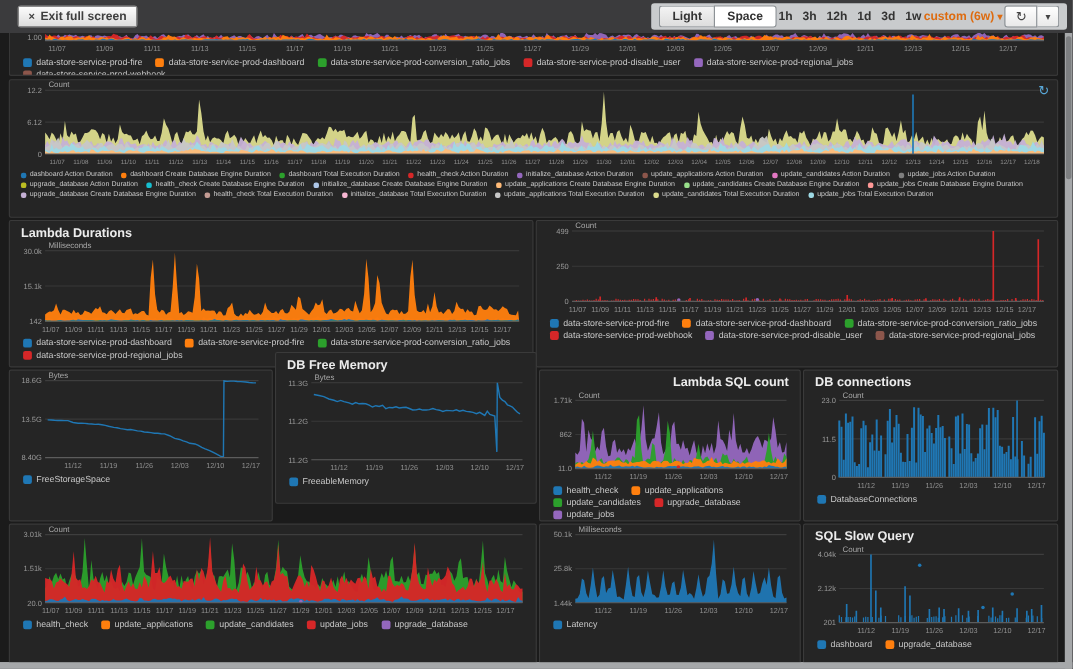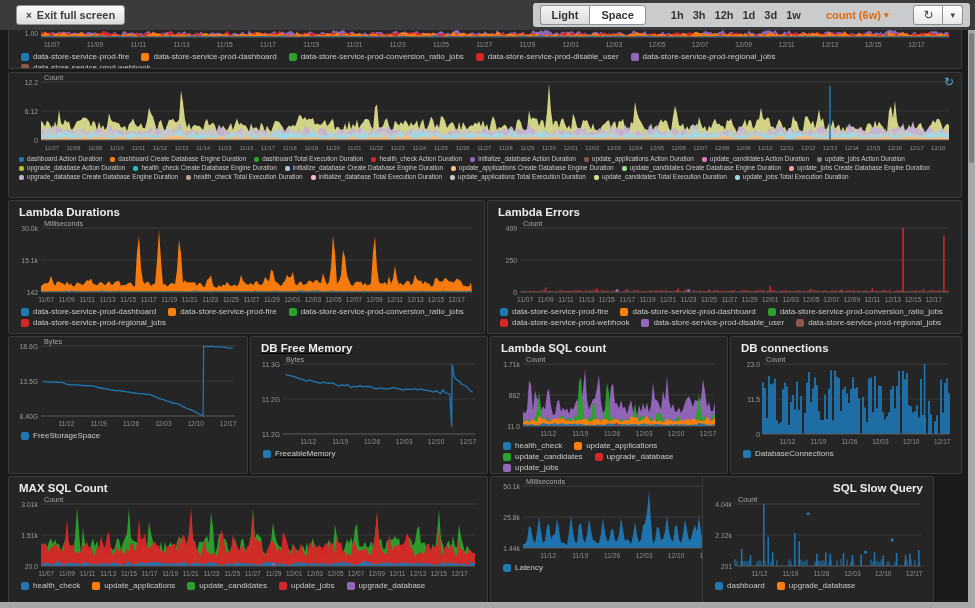--- a/index.html
+++ b/index.html
@@ -9,21 +9,21 @@
     -webkit-font-smoothing:antialiased;
   }
   
   .header{position:absolute;top:0;left:0;width:975px;height:30px;background:#3b3b3d;
           display:flex;align-items:center;z-index:5}
   .h-title{color:#ffffff;font-size:17px;padding-left:10px;white-space:nowrap}
   .exit-btn{margin-left:16px;display:flex;align-items:center;gap:5px;cursor:pointer;
     background:linear-gradient(#fdfdfd,#dcdcdc);border:1px solid #919191;border-radius:3px;
     font-size:11px;font-weight:bold;color:#3f3f3f;padding:3px 9px;font-family:"Liberation Sans",sans-serif}
   .exit-ico{font-size:10px;font-weight:bold;color:#3f3f3f}
-  .h-right{margin-left:auto;margin-right:5px;height:24px;display:flex;align-items:center;gap:25px;
+  .h-right{margin-left:auto;margin-right:5px;height:24px;display:flex;align-items:center;gap:2px;
     background:#c9cbcd;border-radius:3px;padding:0 7px}
   .seg{display:flex}
   .tbtn{border:1px solid #8d9296;font-size:11px;font-weight:bold;color:#333;padding:3px 11px;cursor:pointer;
     background:linear-gradient(#f4f4f4,#dddddd);font-family:"Liberation Sans",sans-serif}
   .tbtn.light{border-radius:3px 0 0 3px;border-right:none}
   .tbtn.dark{border-radius:0 3px 3px 0;background:#ffffff}
   .ranges{display:flex;gap:9px;font-size:11px;font-weight:bold;color:#333}
   .ranges span{cursor:pointer}
   .custom{background:none;border:none;font-size:11px;font-weight:bold;color:#dd6b10;cursor:pointer;
     display:flex;align-items:center;gap:3px;font-family:"Liberation Sans",sans-serif;padding:0}
@@ -69,21 +69,21 @@
     </div>
     <div class="ranges" id="ranges">
         <span>1h</span>
         <span>3h</span>
         <span>12h</span>
         <span>1d</span>
         <span>3d</span>
         <span>1w</span>
       </div>
     <button class="custom">
-      <span>count (6w)</span>
+      <span>custom (6w)</span>
       <span class="caret">▾</span>
     </button>
     <div class="refresh-group">
       <button class="rbtn first"><span>↻</span></button>
       <button class="rbtn caret-btn"><span>▾</span></button>
     </div>
   </div>
 </div>
 
 <div class="dash" id="dash">
@@ -335,21 +335,20 @@
           <span class="sw" style="background: rgb(44, 160, 44);"></span>
           <span>data-store-service-prod-conversion_ratio_jobs</span>
         </span>
         <span class="li">
           <span class="sw" style="background: rgb(214, 39, 40);"></span>
           <span>data-store-service-prod-regional_jobs</span>
         </span>
       </div>
     </div>
     <div class="panel" style="left: 487px; top: 170px; width: 473px; height: 132px;">
-      <div class="panel-title">Lambda Errors</div>
       <svg width="467" height="86">
         <line x1="30" x2="459" y1="9" y2="9" stroke="#3e3e3e" stroke-width="1"></line>
         <line x1="30" x2="459" y1="41" y2="41" stroke="#383838" stroke-width="1"></line>
         <line x1="32" x2="32" y1="73" y2="72.3" stroke="#d62728" stroke-width="1.1"></line>
         <line x1="34" x2="34" y1="73" y2="71.8" stroke="#d62728" stroke-width="1.1"></line>
         <line x1="36" x2="36" y1="73" y2="72.1" stroke="#d62728" stroke-width="1.1"></line>
         <line x1="38" x2="38" y1="73" y2="72.2" stroke="#d62728" stroke-width="1.1"></line>
         <line x1="40" x2="40" y1="73" y2="71.4" stroke="#d62728" stroke-width="1.1"></line>
         <line x1="42" x2="42" y1="73" y2="71.9" stroke="#d62728" stroke-width="1.1"></line>
         <line x1="44" x2="44" y1="73" y2="71.2" stroke="#d62728" stroke-width="1.1"></line>
@@ -610,21 +609,21 @@
         <text x="184.7" y="88.5" text-anchor="middle" font-size="6.6" fill="#8f8f8f">12/10</text>
         <text x="217.1" y="88.5" text-anchor="middle" font-size="6.6" fill="#8f8f8f">12/17</text>
       </svg>
       <div class="legend">
         <span class="li">
           <span class="sw" style="background: rgb(31, 119, 180);"></span>
           <span>FreeStorageSpace</span>
         </span>
       </div>
     </div>
-    <div class="panel" style="left: 250px; top: 306px; width: 236px; height: 136px; text-decoration: underline;">
+    <div class="panel" style="left: 250px; top: 290px; width: 236px; height: 136px;">
       <div class="panel-title">DB Free Memory</div>
       <svg width="230" height="92">
         <line x1="30" x2="222" y1="9" y2="9" stroke="#3e3e3e" stroke-width="1"></line>
         <line x1="30" x2="222" y1="44" y2="44" stroke="#383838" stroke-width="1"></line>
         <path d="M32.3,19.6L36.9,20.6L41.4,21.6L46.0,23.7L50.6,24.9L53.6,26.1L56.7,25.0L59.7,26.1L64.3,27.3L67.3,28.4L70.4,26.9L73.4,28.1L76.5,27.9L79.5,28.1L82.6,29.3L85.6,31.0L88.7,29.8L91.7,30.5L94.8,29.4L97.8,32.5L100.9,31.4L103.9,31.6L107.0,30.8L110.0,31.9L113.1,31.5L116.1,31.3L119.1,32.4L122.2,33.7L125.2,33.6L128.3,32.9L131.3,33.8L134.4,33.8L137.4,33.4L140.5,32.4L143.5,33.4L146.6,33.9L149.6,35.0L152.7,34.1L155.7,34.3L158.8,34.5L161.8,33.6L164.8,34.8L167.9,34.0L170.9,35.0L174.0,35.3L177.0,35.9L180.1,37.1L183.1,35.8L187.7,38.7L190.0,34.8L192.3,37.7L196.8,39.2L198.7,71.8L199.1,9.0L201.4,22.3L203.7,24.7L206.0,26.1L208.3,29.0L210.6,30.0L212.8,31.0L215.1,33.4L217.4,35.8L219.7,37.2" fill="none" stroke="#1f77b4" stroke-width="1.3"></path>
         <line x1="30" x2="222" y1="79" y2="79" stroke="#5c5c5c" stroke-width="1"></line>
         <text x="27" y="11.5" text-anchor="end" font-size="6.8" fill="#9a9a9a">11.3G</text>
         <text x="27" y="46.5" text-anchor="end" font-size="6.8" fill="#9a9a9a">11.2G</text>
         <text x="27" y="81.5" text-anchor="end" font-size="6.8" fill="#9a9a9a">11.2G</text>
         <text x="33" y="6.5" font-size="7.2" fill="#a8a8a8">Bytes</text>
@@ -635,21 +634,21 @@
         <text x="183.1" y="88.5" text-anchor="middle" font-size="6.6" fill="#8f8f8f">12/10</text>
         <text x="215.1" y="88.5" text-anchor="middle" font-size="6.6" fill="#8f8f8f">12/17</text>
       </svg>
       <div class="legend">
         <span class="li">
           <span class="sw" style="background: rgb(31, 119, 180);"></span>
           <span>FreeableMemory</span>
         </span>
       </div>
     </div>
-    <div class="panel" style="left: 490px; top: 306px; width: 236px; height: 136px;">
+    <div class="panel" style="left: 490px; top: 306px; width: 236px; height: 136px; text-align: right;">
       <div class="panel-title">Lambda SQL count</div>
       <svg width="230" height="84">
         <line x1="30" x2="222" y1="9" y2="9" stroke="#3e3e3e" stroke-width="1"></line>
         <line x1="30" x2="222" y1="40" y2="40" stroke="#383838" stroke-width="1"></line>
         <path d="M30,71L30,56.3L32,58.5L34,54.7L36,25.7L38,29.3L40,55.7L42,35.6L44,43.4L46,45.9L48,55.4L50,50.9L52,54.6L54,37.5L56,33.8L58,51.1L60,59.7L62,59.2L64,46.8L66,44.5L68,56.7L70,52.5L72,56.1L74,53.3L76,58.9L78,52.4L80,54.7L82,49.4L84,43.7L86,51.8L88,48.8L90,35.7L92,13.3L94,44.3L96,54.8L98,49.2L100,43.9L102,43.4L104,32.6L106,19.7L108,47.5L110,57.9L112,54.4L114,51.0L116,51.4L118,32.2L120,28.2L122,48.6L124,48.3L126,53.9L128,45.1L130,52.9L132,52.1L134,59.0L136,51.3L138,45.1L140,55.6L142,61.1L144,62.1L146,50.0L148,57.0L150,47.9L152,55.1L154,47.6L156,57.4L158,50.7L160,27.2L162,44.1L164,45.2L166,49.1L168,55.0L170,35.7L172,45.5L174,20.4L176,45.7L178,54.0L180,48.5L182,56.4L184,56.4L186,52.3L188,57.9L190,53.9L192,47.6L194,43.3L196,41.3L198,46.0L200,52.3L202,44.8L204,45.6L206,47.6L208,43.4L210,24.2L212,36.3L214,52.0L216,46.9L218,56.4L220,56.0L222,46.9L222,71Z" fill="#9467bd" fill-opacity="0.96"></path>
         <path d="M30,71L30,65.9L32,65.1L34,66.3L36,64.9L38,66.6L40,64.9L42,62.6L44,53.9L46,36.7L48,53.6L50,66.9L52,63.0L54,61.6L56,67.0L58,64.3L60,67.9L62,66.9L64,68.6L66,63.4L68,61.0L70,60.9L72,63.7L74,65.6L76,62.3L78,63.6L80,67.7L82,59.1L84,61.3L86,26.8L88,22.2L90,53.2L92,68.4L94,63.1L96,61.9L98,62.5L100,47.7L102,49.7L104,66.8L106,68.4L108,65.0L110,63.3L112,52.9L114,27.5L116,38.3L118,66.9L120,61.4L122,64.2L124,63.9L126,66.8L128,62.9L130,66.4L132,67.8L134,63.2L136,63.6L138,68.0L140,59.7L142,48.5L144,59.8L146,64.2L148,61.0L150,60.1L152,63.2L154,67.9L156,63.7L158,61.2L160,67.3L162,63.9L164,57.1L166,59.0L168,58.2L170,64.7L172,66.6L174,62.0L176,65.3L178,64.3L180,68.0L182,64.5L184,62.9L186,60.1L188,66.8L190,67.8L192,66.6L194,65.4L196,65.1L198,66.5L200,67.5L202,64.2L204,54.6L206,38.5L208,54.8L210,64.8L212,60.1L214,65.1L216,64.3L218,65.6L220,57.2L222,60.7L222,71Z" fill="#2ca02c" fill-opacity="0.96"></path>
         <path d="M30,71L30,67.4L32,66.1L34,65.2L36,67.3L38,65.8L40,64.0L42,65.8L44,66.4L46,60.9L48,62.2L50,64.8L52,63.4L54,65.8L56,66.8L58,65.8L60,64.0L62,63.8L64,63.6L66,63.8L68,63.4L70,63.1L72,64.9L74,65.7L76,65.2L78,67.1L80,64.3L82,66.0L84,65.4L86,64.9L88,65.0L90,64.3L92,64.2L94,64.3L96,65.9L98,67.1L100,64.6L102,63.9L104,64.3L106,64.4L108,66.3L110,64.0L112,63.9L114,64.2L116,66.3L118,65.7L120,64.4L122,63.9L124,64.4L126,64.9L128,67.1L130,65.7L132,65.8L134,64.3L136,65.9L138,61.2L140,62.0L142,62.4L144,62.6L146,66.3L148,65.7L150,64.0L152,63.7L154,60.5L156,64.5L158,66.0L160,66.0L162,64.3L164,67.0L166,65.6L168,66.1L170,66.9L172,66.3L174,63.7L176,65.0L178,65.6L180,66.9L182,65.3L184,66.6L186,65.4L188,65.3L190,66.0L192,65.1L194,64.0L196,64.8L198,64.8L200,63.7L202,63.7L204,65.4L206,64.8L208,66.4L210,65.2L212,65.8L214,61.5L216,63.9L218,66.1L220,64.9L222,61.7L222,71Z" fill="#ff7f0e" fill-opacity="0.96"></path>
         <path d="M30,71L30,69.6L32,69.0L34,69.7L36,70.1L38,68.5L40,69.7L42,70.2L44,70.2L46,69.9L48,68.9L50,68.1L52,68.4L54,69.1L56,69.5L58,68.8L60,69.0L62,67.5L64,69.2L66,69.0L68,68.6L70,68.2L72,69.3L74,69.4L76,68.8L78,69.1L80,69.0L82,68.3L84,69.4L86,68.4L88,69.1L90,69.5L92,70.0L94,69.9L96,69.8L98,69.8L100,69.9L102,70.2L104,69.4L106,69.7L108,69.6L110,70.1L112,69.7L114,68.8L116,68.6L118,68.8L120,68.6L122,68.9L124,68.6L126,69.3L128,68.9L130,69.4L132,69.3L134,69.7L136,69.7L138,69.1L140,69.2L142,68.9L144,69.6L146,69.9L148,69.1L150,68.7L152,68.4L154,69.5L156,69.4L158,69.8L160,69.6L162,69.2L164,68.7L166,69.6L168,69.3L170,69.7L172,70.0L174,70.1L176,69.8L178,69.0L180,69.9L182,69.2L184,69.1L186,69.9L188,69.2L190,69.6L192,69.4L194,70.0L196,70.0L198,69.6L200,69.9L202,69.2L204,69.6L206,67.8L208,68.4L210,68.6L212,69.3L214,69.4L216,69.9L218,69.9L220,69.4L222,69.4L222,71Z" fill="#1f77b4" fill-opacity="0.96"></path>
         <circle cx="123.7" cy="69.5" r="1.6" fill="#d62728"></circle>
         <line x1="30" x2="222" y1="71" y2="71" stroke="#5c5c5c" stroke-width="1"></line>
@@ -794,21 +793,20 @@
         <text x="209.3" y="88.5" text-anchor="middle" font-size="6.6" fill="#8f8f8f">12/17</text>
       </svg>
       <div class="legend">
         <span class="li">
           <span class="sw" style="background: rgb(31, 119, 180);"></span>
           <span>DatabaseConnections</span>
         </span>
       </div>
     </div>
     <div class="panel" style="left: 8px; top: 446px; width: 478px; height: 126px;">
-      <div class="panel-title">MAX SQL Count</div>
       <svg width="472" height="84">
         <line x1="30" x2="464" y1="9" y2="9" stroke="#3e3e3e" stroke-width="1"></line>
         <line x1="30" x2="464" y1="40" y2="40" stroke="#383838" stroke-width="1"></line>
         <path d="M30,71L30,57.7L32,55.7L34,46.9L36,52.9L38,46.6L40,43.6L42,49.4L44,44.3L46,49.8L48,48.5L50,57.8L52,50.8L54,45.2L56,43.5L58,47.4L60,56.3L62,55.0L64,43.1L66,12.1L68,36.9L70,59.7L72,32.0L74,49.1L76,53.3L78,58.4L80,49.0L82,43.1L84,51.4L86,45.7L88,54.9L90,51.2L92,57.1L94,58.5L96,56.9L98,60.4L100,51.9L102,55.7L104,52.3L106,43.4L108,44.3L110,54.5L112,47.7L114,43.0L116,38.5L118,12.4L120,42.8L122,45.5L124,46.5L126,47.5L128,58.1L130,59.8L132,47.4L134,50.0L136,52.0L138,26.2L140,38.5L142,46.4L144,53.6L146,51.5L148,58.3L150,46.1L152,58.1L154,45.9L156,56.4L158,50.0L160,46.7L162,56.0L164,59.2L166,47.0L168,41.4L170,44.5L172,41.3L174,54.5L176,47.6L178,41.6L180,18.5L182,45.8L184,46.3L186,58.1L188,47.0L190,46.6L192,47.4L194,43.8L196,40.7L198,47.9L200,16.9L202,32.1L204,59.5L206,52.7L208,39.0L210,39.3L212,47.2L214,42.7L216,48.5L218,57.8L220,52.0L222,54.1L224,42.8L226,52.5L228,59.4L230,45.8L232,42.7L234,54.6L236,56.3L238,50.1L240,38.7L242,13.7L244,43.6L246,38.2L248,40.9L250,42.5L252,56.5L254,58.4L256,59.9L258,53.5L260,46.5L262,27.7L264,40.1L266,47.7L268,51.3L270,51.9L272,54.7L274,55.0L276,57.9L278,53.9L280,56.6L282,48.5L284,53.3L286,54.9L288,57.1L290,55.3L292,50.0L294,56.7L296,46.8L298,58.1L300,50.2L302,42.6L304,55.5L306,50.9L308,54.6L310,58.4L312,60.7L314,60.9L316,50.1L318,44.6L320,51.5L322,51.2L324,29.4L326,41.6L328,57.8L330,59.8L332,58.4L334,51.0L336,44.0L338,48.4L340,41.7L342,50.0L344,32.8L346,28.9L348,51.2L350,51.5L352,51.8L354,46.4L356,52.6L358,52.2L360,46.1L362,51.5L364,40.6L366,18.0L368,45.8L370,43.0L372,53.9L374,54.2L376,45.2L378,46.3L380,44.6L382,44.5L384,41.0L386,44.8L388,42.9L390,54.5L392,54.7L394,57.2L396,47.6L398,42.1L400,44.7L402,51.0L404,46.8L406,34.1L408,30.6L410,48.6L412,47.7L414,47.5L416,56.0L418,56.1L420,54.9L422,48.8L424,55.0L426,38.1L428,14.3L430,44.1L432,49.9L434,57.9L436,48.6L438,45.5L440,54.1L442,40.7L444,51.2L446,52.8L448,29.1L450,41.9L452,49.5L454,56.9L456,50.5L458,53.5L460,59.3L462,62.1L464,60.8L464,71Z" fill="#2ca02c" fill-opacity="0.96"></path>
         <path d="M30,71L30,48.5L32,49.1L34,49.5L36,50.9L38,58.0L40,52.6L42,51.6L44,48.7L46,51.1L48,52.8L50,54.0L52,56.6L54,45.2L56,24.2L58,48.4L60,50.8L62,49.7L64,57.6L66,56.9L68,58.4L70,55.7L72,49.7L74,51.2L76,46.5L78,52.0L80,53.0L82,57.3L84,61.6L86,50.9L88,53.1L90,40.7L92,48.9L94,52.5L96,40.7L98,36.4L100,54.9L102,60.8L104,55.7L106,51.4L108,56.9L110,53.2L112,58.3L114,58.4L116,52.4L118,57.1L120,46.6L122,50.1L124,57.0L126,48.6L128,23.9L130,43.9L132,43.8L134,38.5L136,51.7L138,53.2L140,51.5L142,48.3L144,46.2L146,51.0L148,50.1L150,56.4L152,55.9L154,58.3L156,51.1L158,51.6L160,51.8L162,49.1L164,48.8L166,56.2L168,40.6L170,51.0L172,39.3L174,42.6L176,50.2L178,37.6L180,11.4L182,42.4L184,48.8L186,54.3L188,58.1L190,61.0L192,50.5L194,46.1L196,57.8L198,57.5L200,60.0L202,57.9L204,58.7L206,61.8L208,52.0L210,35.2L212,38.8L214,51.4L216,59.2L218,56.6L220,54.5L222,38.2L224,49.8L226,50.7L228,55.3L230,52.0L232,51.6L234,57.7L236,51.6L238,50.4L240,40.9L242,17.7L244,45.5L246,43.7L248,46.9L250,46.6L252,58.3L254,60.3L256,55.2L258,50.7L260,46.5L262,46.2L264,49.5L266,56.4L268,51.3L270,57.1L272,36.7L274,40.4L276,46.9L278,54.7L280,60.2L282,50.7L284,51.3L286,58.4L288,54.5L290,47.9L292,56.2L294,59.5L296,61.2L298,49.9L300,46.2L302,53.0L304,48.3L306,54.4L308,49.8L310,52.1L312,53.6L314,48.6L316,48.2L318,53.1L320,46.8L322,49.2L324,58.3L326,40.3L328,48.7L330,47.0L332,55.9L334,56.9L336,61.2L338,58.0L340,61.0L342,46.3L344,46.9L346,53.6L348,56.5L350,54.5L352,55.8L354,53.1L356,54.6L358,59.3L360,59.9L362,52.6L364,39.4L366,16.1L368,44.9L370,53.5L372,56.7L374,58.7L376,58.5L378,38.9L380,49.0L382,55.5L384,49.5L386,52.0L388,48.2L390,50.2L392,49.0L394,46.2L396,38.1L398,42.1L400,53.1L402,55.5L404,61.4L406,59.4L408,58.3L410,56.5L412,59.5L414,56.3L416,48.9L418,49.1L420,56.5L422,49.9L424,53.0L426,49.5L428,33.8L430,53.4L432,61.2L434,51.0L436,50.4L438,54.7L440,48.8L442,53.1L444,59.6L446,61.1L448,43.8L450,56.5L452,54.1L454,58.4L456,58.8L458,53.9L460,55.4L462,58.2L464,58.0L464,71Z" fill="#d62728" fill-opacity="0.96"></path>
         <path d="M30,71L30,69.3L32,69.2L34,67.7L36,67.7L38,68.2L40,69.1L42,69.4L44,67.9L46,67.3L48,65.3L50,68.4L52,69.7L54,69.0L56,68.2L58,67.5L60,68.5L62,68.5L64,67.6L66,68.2L68,68.7L70,69.7L72,67.6L74,67.4L76,67.5L78,68.6L80,69.5L82,68.4L84,69.1L86,69.0L88,69.7L90,68.8L92,67.5L94,68.6L96,68.9L98,68.8L100,68.6L102,67.7L104,67.0L106,68.3L108,69.1L110,69.3L112,69.8L114,69.4L116,66.6L118,66.8L120,69.0L122,68.8L124,69.3L126,68.9L128,67.6L130,67.3L132,68.2L134,68.2L136,68.2L138,67.3L140,67.6L142,66.9L144,66.7L146,67.4L148,67.2L150,67.9L152,67.7L154,69.5L156,68.2L158,68.1L160,68.6L162,68.7L164,67.8L166,68.9L168,68.1L170,67.2L172,68.7L174,65.7L176,68.7L178,69.2L180,69.2L182,68.6L184,67.4L186,67.2L188,67.9L190,69.5L192,68.5L194,68.7L196,68.2L198,67.6L200,67.2L202,67.8L204,67.4L206,69.1L208,70.0L210,69.5L212,70.1L214,70.2L216,68.3L218,67.9L220,68.8L222,69.3L224,68.7L226,66.4L228,68.7L230,67.6L232,68.6L234,68.1L236,68.8L238,68.1L240,69.6L242,68.7L244,68.3L246,69.8L248,69.7L250,69.5L252,67.6L254,66.9L256,67.9L258,67.1L260,66.9L262,67.5L264,67.5L266,69.5L268,68.1L270,69.5L272,68.6L274,68.8L276,69.7L278,70.1L280,69.4L282,68.9L284,67.3L286,67.4L288,67.3L290,68.4L292,67.6L294,67.5L296,68.7L298,69.7L300,67.5L302,68.0L304,69.0L306,68.4L308,68.5L310,67.9L312,69.3L314,67.5L316,69.4L318,69.0L320,69.8L322,68.2L324,67.3L326,68.6L328,68.0L330,67.3L332,66.0L334,68.2L336,68.1L338,67.6L340,69.2L342,69.1L344,69.6L346,70.2L348,68.2L350,68.1L352,67.2L354,65.3L356,67.2L358,67.2L360,67.4L362,69.0L364,69.1L366,69.2L368,68.9L370,67.9L372,67.5L374,68.6L376,67.4L378,67.0L380,69.0L382,68.0L384,68.8L386,68.3L388,68.5L390,67.9L392,67.5L394,67.1L396,68.9L398,67.5L400,68.5L402,69.3L404,67.8L406,67.4L408,69.0L410,68.1L412,68.8L414,68.5L416,67.7L418,68.7L420,69.0L422,69.4L424,69.7L426,69.7L428,69.1L430,69.0L432,66.2L434,68.3L436,69.2L438,67.5L440,67.2L442,68.2L444,69.5L446,67.8L448,69.3L450,69.2L452,67.9L454,69.1L456,69.8L458,70.2L460,65.8L462,68.6L464,69.1L464,71Z" fill="#1f77b4" fill-opacity="0.96"></path>
         <circle cx="262.5" cy="69.8" r="1.6" fill="#9467bd"></circle>
         <line x1="30" x2="464" y1="71" y2="71" stroke="#5c5c5c" stroke-width="1"></line>
         <text x="27" y="11.5" text-anchor="end" font-size="6.8" fill="#9a9a9a">3.01k</text>
         <text x="27" y="42.5" text-anchor="end" font-size="6.8" fill="#9a9a9a">1.51k</text>
@@ -876,21 +874,21 @@
         <text x="183.1" y="80.5" text-anchor="middle" font-size="6.6" fill="#8f8f8f">12/10</text>
         <text x="215.1" y="80.5" text-anchor="middle" font-size="6.6" fill="#8f8f8f">12/17</text>
       </svg>
       <div class="legend">
         <span class="li">
           <span class="sw" style="background: rgb(31, 119, 180);"></span>
           <span>Latency</span>
         </span>
       </div>
     </div>
-    <div class="panel" style="left: 702px; top: 446px; width: 230px; height: 126px; text-align: right;">
+    <div class="panel" style="left: 730px; top: 446px; width: 230px; height: 126px;">
       <div class="panel-title">SQL Slow Query</div>
       <svg width="224" height="84">
         <line x1="30" x2="216" y1="9" y2="9" stroke="#3e3e3e" stroke-width="1"></line>
         <line x1="30" x2="216" y1="40" y2="40" stroke="#383838" stroke-width="1"></line>
         <line x1="30" x2="30" y1="71" y2="64.3" stroke="#1f77b4" stroke-width="1.1"></line>
         <line x1="32" x2="32" y1="71" y2="65.8" stroke="#1f77b4" stroke-width="1.1"></line>
         <line x1="36" x2="36" y1="71" y2="66.1" stroke="#1f77b4" stroke-width="1.1"></line>
         <line x1="38" x2="38" y1="71" y2="65.9" stroke="#1f77b4" stroke-width="1.1"></line>
         <line x1="40" x2="40" y1="71" y2="65.8" stroke="#1f77b4" stroke-width="1.1"></line>
         <line x1="42" x2="42" y1="71" y2="66.3" stroke="#1f77b4" stroke-width="1.1"></line>

